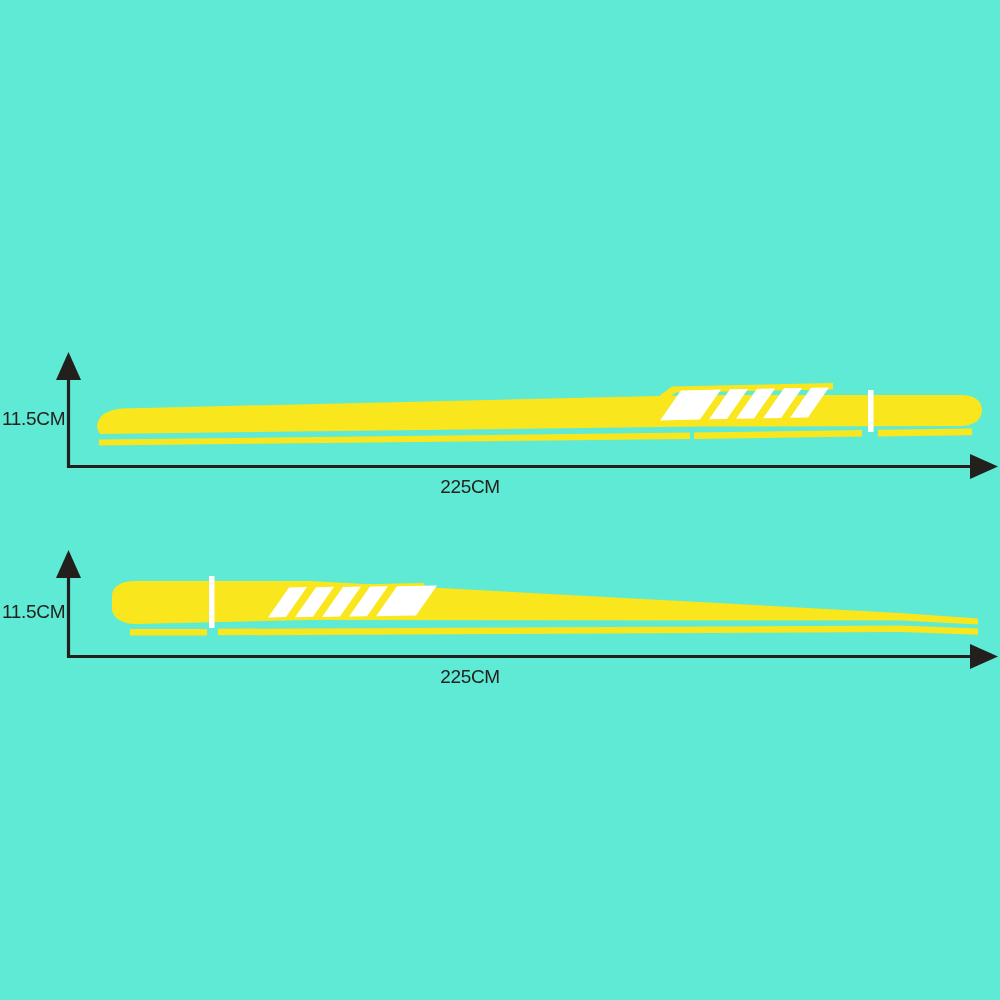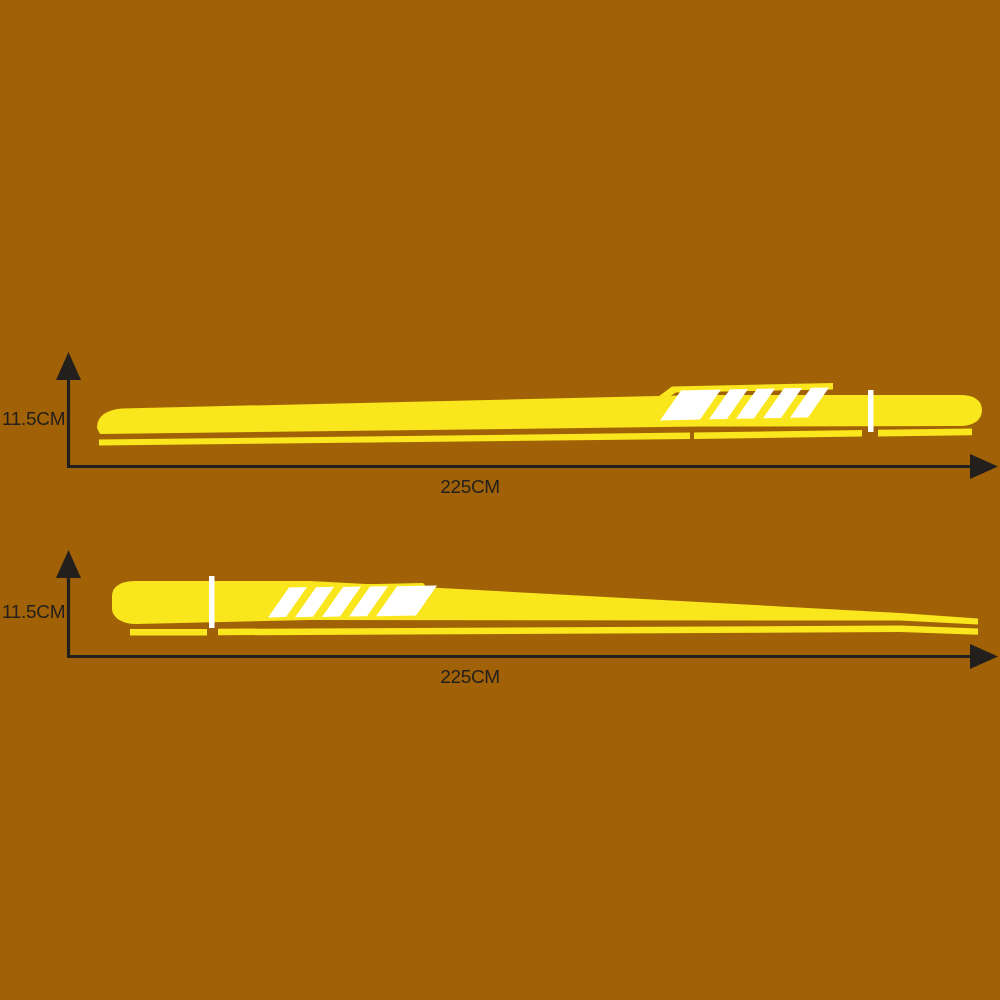--- a/index.html
+++ b/index.html
@@ -13,21 +13,21 @@
     font-family: "Liberation Sans", sans-serif;
     position: relative;
     overflow: hidden;
   }
   #stage {
     position: absolute;
     left: 0;
     top: 0;
     width: 1000px;
     height: 1000px;
-    background: #a16207;
+    background: #5eead4;
   }
   .label-text {
     font-family: "Liberation Sans", sans-serif;
     font-size: 19px;
     fill: #231f1c;
     letter-spacing: -0.3px;
   }
   svg { display: block; }
 </style>
 </head>

